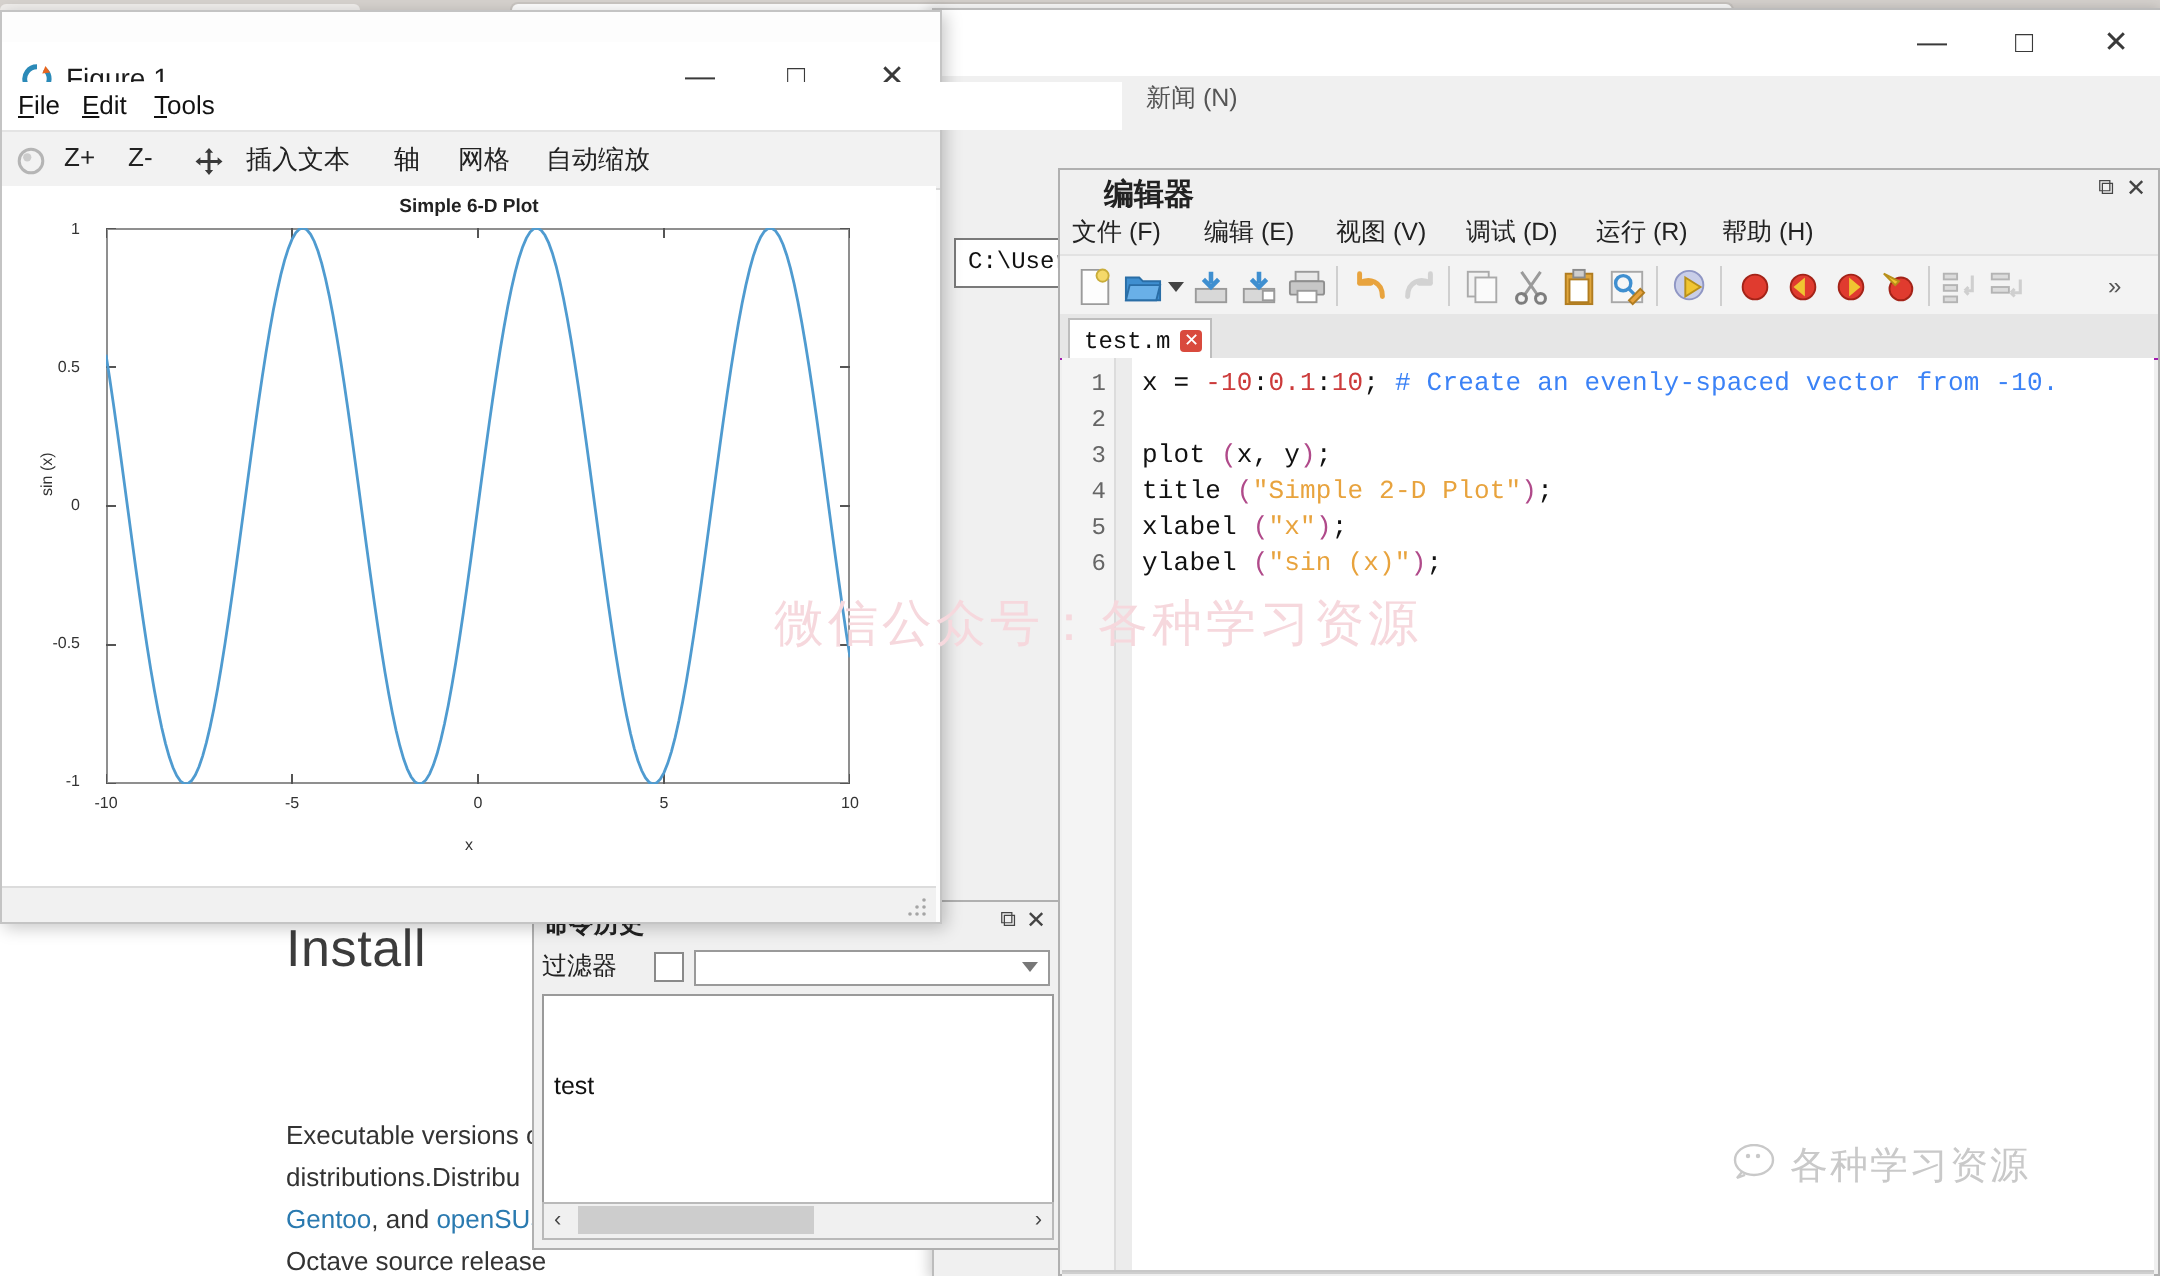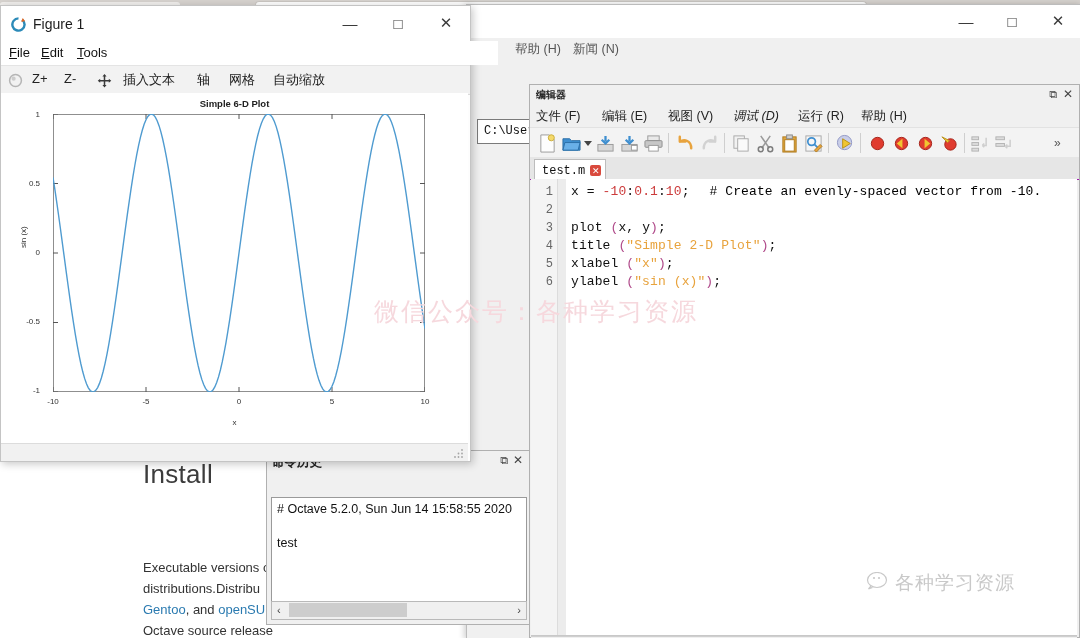--- a/index.html
+++ b/index.html
@@ -53,21 +53,21 @@
   #peek1hdr{left:467px;top:84px;width:62px;height:13px;background:#f0f0f0;}
   #peek2hdr{left:467px;top:248px;width:62px;height:15px;background:#f0f0f0;}
   #peek2f{left:467px;top:265px;width:62px;height:18px;background:#f0f0f0;}
   #peek2{left:467px;top:287px;width:62px;height:157px;}
   #peek3hdr{left:467px;top:452px;width:62px;height:14px;background:#f0f0f0;}
   .panelicon{position:absolute;font-size:10px;color:#555;}
 
   
   #editor-dock{left:529px;top:84px;width:549px;height:552px;background:#f0f0f0;border:1px solid #b0b0b0;}
   #ed-titlebar{left:0;top:0;width:549px;height:20px;background:#f0f0f0;}
-  #ed-title{left:6px;top:3px;font-size:10px;color:#222;font-weight:bold;}
+  #ed-title{left:22px;top:3px;font-size:15px;color:#222;font-weight:bold;}
   #ed-undock{right:22px;top:3px;font-size:11px;color:#444;}
   #ed-close{right:6px;top:2px;font-size:12px;color:#444;}
   #ed-menubar{left:0;top:20px;width:549px;height:22px;background:#f0f0f0;}
   .edmenu{position:absolute;top:3px;font-size:12.5px;color:#222;white-space:nowrap;}
 
   #ed-toolbar{left:0;top:42px;width:549px;height:30px;background:#f3f3f3;border-top:1px solid #e2e2e2;border-bottom:1px solid #dcdcdc;}
   .tbicon{position:absolute;top:6px;width:19px;height:19px;}
   .sep{position:absolute;top:5px;width:1px;height:20px;background:#cfcfcf;}
 
   
@@ -78,21 +78,21 @@
   #ed-tabclose{width:11px;height:11px;margin-left:5px;background:#d94a3d;color:#fff;font-size:9px;
      display:flex;align-items:center;justify-content:center;border-radius:2px;}
 
   
   #ed-code{left:1px;top:94px;width:546px;height:456px;background:#ffffff;border-bottom:1px solid #c8c8c8;}
   #gutter{position:absolute;left:0;top:0;width:26px;height:456px;background:#f4f4f4;border-right:1px solid #dcdcdc;}
   #gutter2{position:absolute;left:27px;top:0;width:8px;height:456px;background:#ececec;}
   .lnum{position:absolute;right:4px;font-family:"Liberation Mono","DejaVu Sans Mono",monospace;font-size:12px;color:#666;}
   .codeline{position:absolute;left:40px;font-family:"Liberation Mono","DejaVu Sans Mono",monospace;
      font-size:13px;color:#111;white-space:pre;letter-spacing:.1px;}
-  .c-num{color:#cc3b3b;} .c-cmt{color:#000000;margin-left:12px;} .c-str{color:#e8a33d;} .c-punct{color:#b04a8a;}
+  .c-num{color:#cc3b3b;} .c-cmt{color:#3b82f6;} .c-str{color:#e8a33d;} .c-punct{color:#b04a8a;}
 
   #ed-hscroll{left:1px;top:551px;width:546px;height:17px;background:#f0f0f0;border-top:1px solid #cfcfcf;}
   .hsbtn{position:absolute;top:2px;font-size:11px;color:#444;}
 
   
   #hist-dock{left:266px;top:450px;width:262px;height:173px;background:#f0f0f0;border:1px solid #b0b0b0;}
   #hist-title{left:5px;top:3px;font-size:12.5px;color:#222;font-weight:bold;}
   #hist-undock{right:21px;top:3px;font-size:11px;color:#444;}
   #hist-close{right:6px;top:2px;font-size:12px;color:#444;}
   #hist-filterrow{left:0;top:20px;width:262px;height:24px;}
@@ -103,47 +103,47 @@
   #hist-list{left:4px;top:46px;width:254px;height:104px;background:#fff;border:1px solid #9a9a9a;}
   .hitem{position:absolute;left:2px;width:250px;height:17px;font-size:12.5px;color:#111;
      display:flex;align-items:center;padding-left:3px;white-space:nowrap;overflow:hidden;}
   .hitem.alt{background:#f2f2f2;}
   #hist-hscroll{left:4px;top:150px;width:254px;height:17px;background:#f0f0f0;border:1px solid #b9b9b9;}
   #hist-hscroll .track{position:absolute;left:17px;top:1px;width:118px;height:14px;background:#cdcdcd;}
 
   
   #fig-win{left:0;top:5px;width:469px;height:455px;background:#fdfdfd;border:1px solid #c4c4c4;
      box-shadow:2px 2px 8px rgba(0,0,0,.22);}
-  #fig-titlebar{left:0;top:0;width:469px;height:35px;background:#ffffff;}
+  #fig-titlebar{left:0;top:15px;width:469px;height:35px;background:#ffffff;}
   #fig-logo{left:10px;top:11px;width:15px;height:15px;}
   #fig-title{left:32px;top:10px;font-size:14px;color:#1b1b1b;}
   .fbtn{position:absolute;top:0;width:48px;height:34px;display:flex;align-items:center;justify-content:center;
         font-size:15px;color:#3a3a3a;}
   #fig-min{right:96px;} #fig-max{right:48px;} #fig-close{right:0;}
-  #fig-menubar{left:0;top:35px;width:497px;height:24px;background:#fff;}
+  #fig-menubar{left:0;top:35px;width:560px;height:24px;background:#fff;}
   .fmenu{position:absolute;top:4px;font-size:13px;color:#111;}
   .fmenu u{text-decoration:underline;}
   #fig-toolbar{left:0;top:59px;width:469px;height:28px;background:#f2f2f2;border-top:1px solid #e4e4e4;border-bottom:1px solid #dadada;}
   .ftool{position:absolute;top:5px;font-size:13px;color:#222;white-space:nowrap;}
 
   #fig-canvas{left:0;top:87px;width:467px;height:350px;background:#fff;}
   #fig-resize-strip{left:0;top:437px;width:467px;height:17px;background:#f1f1f1;border-top:1px solid #dcdcdc;}
   #fig-grip{right:5px;bottom:3px;width:9px;height:9px;}
 
   
   #plot-title{left:0;top:5px;width:467px;text-align:center;font-size:9.5px;font-weight:bold;color:#222;}
   #plot-box{left:52px;top:21px;width:372px;height:278px;border:1px solid #8f8f8f;box-sizing:border-box;}
   #ylabel{left:18px;top:155px;font-size:8px;color:#333;transform:rotate(-90deg);transform-origin:left top;white-space:nowrap;}
   #xlabel{left:0;top:325px;width:467px;text-align:center;font-size:8px;color:#333;}
   .ytick{position:absolute;right:428px;font-size:8px;color:#333;text-align:right;white-space:nowrap;}
   .xtick{position:absolute;top:304px;font-size:8px;color:#333;text-align:center;white-space:nowrap;}
 
   
   .wm-pink{position:absolute;font-size:25px;color:#f6d8dd;white-space:nowrap;letter-spacing:2px;}
-  #wm1{left:374px;top:295px;text-align:right;}
+  #wm1{left:387px;top:295px;text-align:right;}
   #wm-gray{left:895px;top:570px;font-size:19px;color:#c9c9c9;white-space:nowrap;letter-spacing:1px;
      font-family:"Liberation Serif","DejaVu Serif",serif;}
   #wm-wechat{left:866px;top:572px;width:26px;height:20px;}
 </style>
 </head>
 <body>
 
 <div class="abs" id="browser-strip">
   <div class="tabA"></div>
   <div class="tabB"></div>
@@ -223,21 +223,21 @@
   <div class="abs" id="ed-titlebar">
     <span class="abs" id="ed-title">编辑器</span>
     <span class="abs" id="ed-undock">⧉</span>
     <span class="abs" id="ed-close">✕</span>
   </div>
 
   <div class="abs" id="ed-menubar">
     <span class="edmenu" style="left:6px;">文件 (F)</span>
     <span class="edmenu" style="left:72px;">编辑 (E)</span>
     <span class="edmenu" style="left:138px;">视图 (V)</span>
-    <span class="edmenu" style="left:203px;font-style:italic;">调试 (D)</span>
+    <span class="edmenu" style="left:203px;">调试 (D)</span>
     <span class="edmenu" style="left:268px;">运行 (R)</span>
     <span class="edmenu" style="left:331px;">帮助 (H)</span>
   </div>
 
   <div class="abs" id="ed-toolbar">
     <svg class="tbicon" style="left:8px;" viewBox="0 0 20 20">
       <path d="M3 1 h9 l5 5 v13 h-14 z" fill="#fdfdfd" stroke="#9b9b9b"></path>
         <circle cx="14" cy="4" r="3.2" fill="#f5d96a" stroke="#c9ad3a"></circle>
       </svg>
     <svg class="tbicon" style="left:32px;" viewBox="0 0 20 20">
@@ -354,23 +354,29 @@
     
   </div>
 
 </div>
 
 <div class="abs" id="hist-dock">
   <span class="abs" id="hist-title">命令历史</span>
   <span class="abs" id="hist-undock">⧉</span>
   <span class="abs" id="hist-close">✕</span>
 
+  <div class="abs" id="hist-filterrow">
+    <span class="abs" id="hist-filterlabel">过滤器</span>
+    <div class="abs" id="hist-check"></div>
+    <div class="abs" id="hist-combo">
+      <span id="hist-combocaret"></span>
+    </div>
+  </div>
 
   <div class="abs" id="hist-list">
-    <div class="hitem" style="top:2px;"># Octave 5.2.0, Sun Jun 14 15:58:55 2020 </div>
     <div class="hitem" style="top:36px;">test</div>
   </div>
 
   <div class="abs" id="hist-hscroll">
     <span class="hsbtn" style="left:5px;">‹</span>
     <div class="track"></div>
     <span class="hsbtn" style="right:5px;">›</span>
   </div>
 </div>
 

